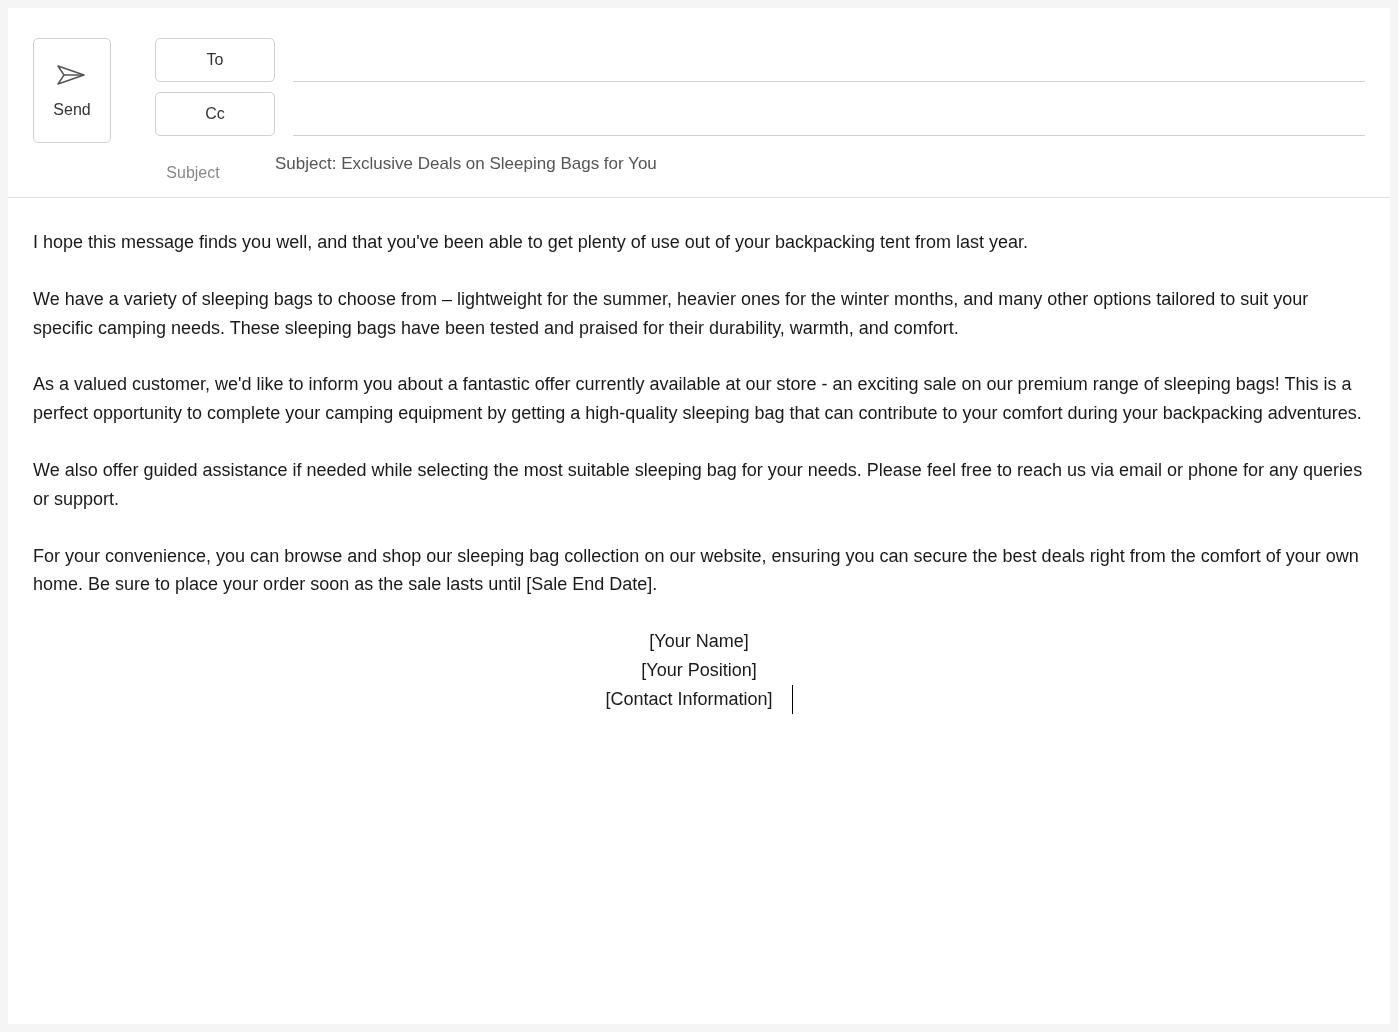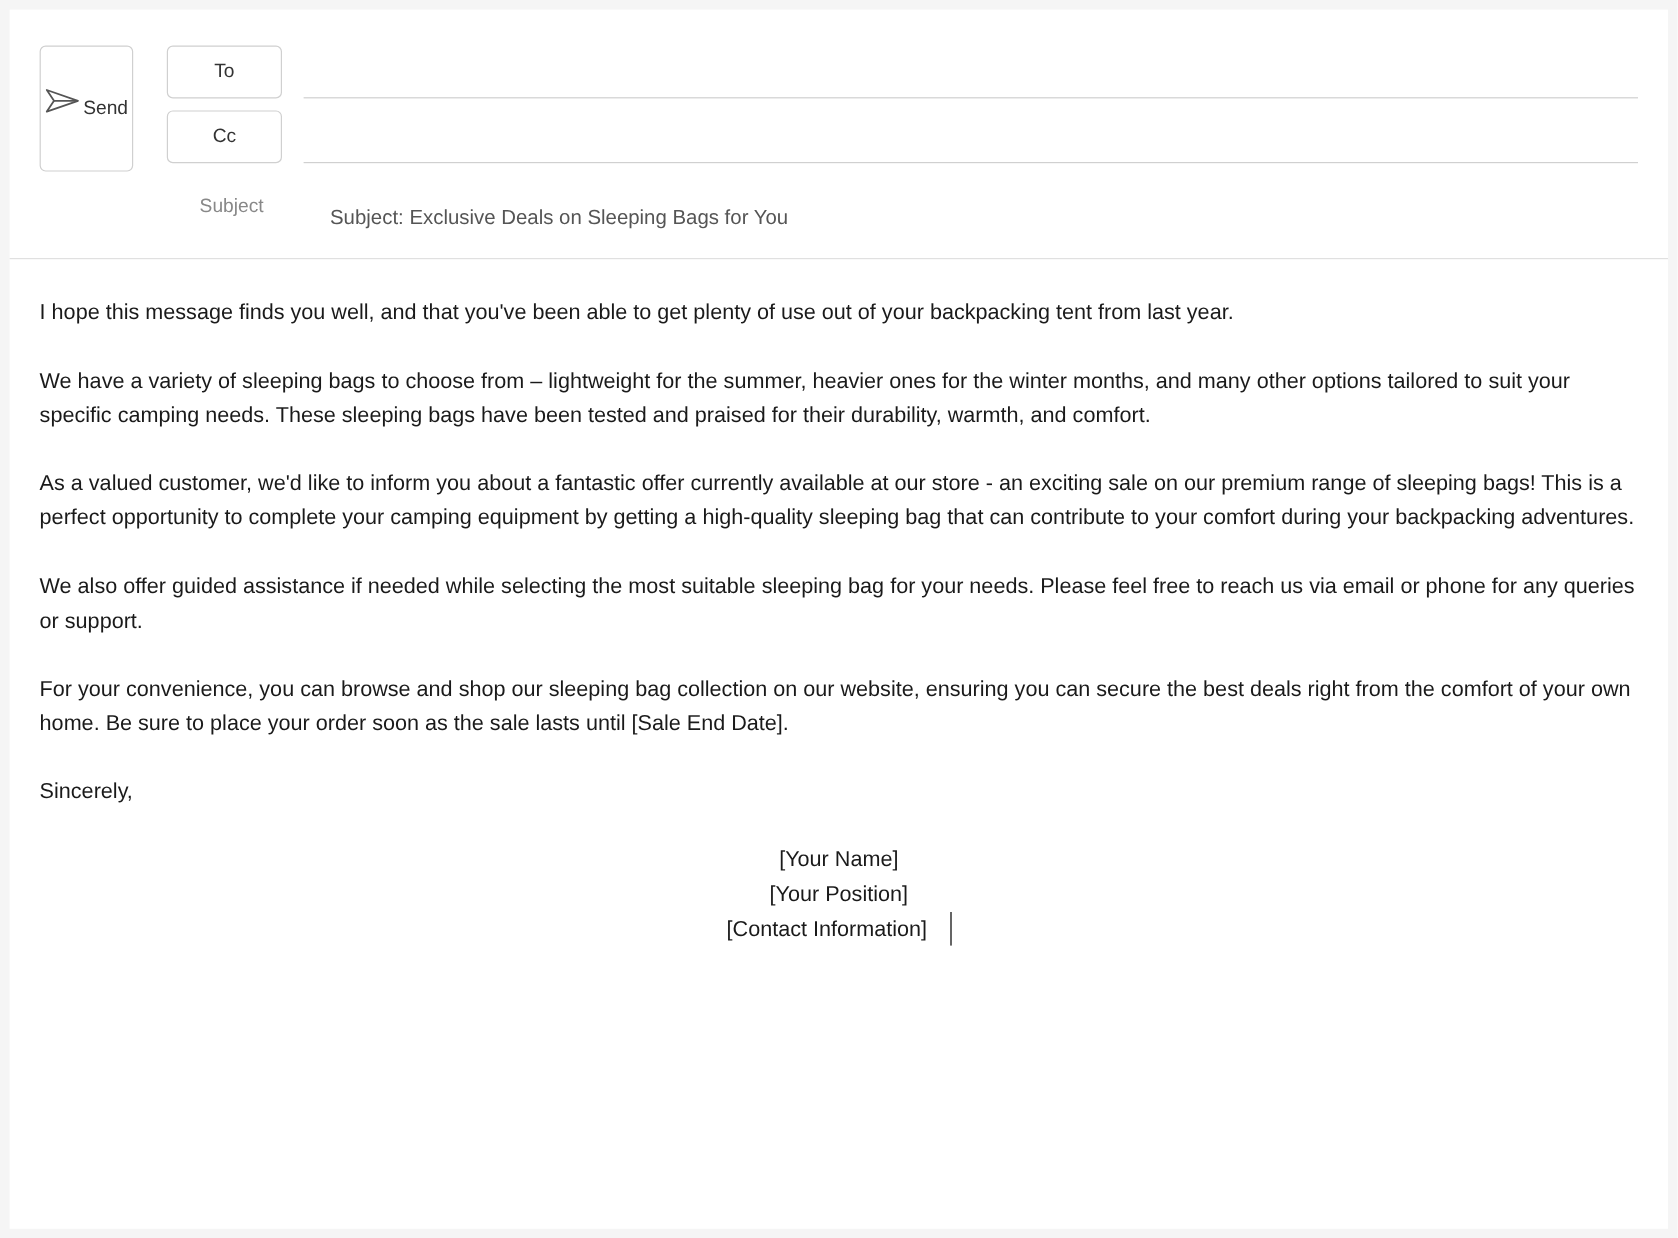--- a/index.html
+++ b/index.html
@@ -22,21 +22,21 @@
       padding: 30px 25px 15px 25px;
       border-bottom: 1px solid #e0e0e0;
     }
     .send-button {
       width: 78px;
       height: 105px;
       border: 1px solid #d0d0d0;
       border-radius: 5px;
       background: #ffffff;
       display: flex;
-      flex-direction: row;
+      flex-direction: column;
       align-items: center;
       justify-content: center;
       cursor: pointer;
       margin-right: 28px;
     }
     .send-icon {
       width: 32px;
       height: 24px;
       margin-bottom: 14px;
     }
@@ -48,46 +48,46 @@
       flex: 1;
       display: flex;
       flex-direction: column;
     }
     .field-row {
       display: flex;
       align-items: center;
       margin-bottom: 10px;
     }
     .field-button {
-      width: 96px;
+      width: 120px;
       height: 44px;
       border: 1px solid #d0d0d0;
       border-radius: 5px;
       background: #ffffff;
       font-size: 16px;
       color: #333;
       cursor: pointer;
       display: flex;
       align-items: center;
       justify-content: center;
+      margin-left: 16px;
     }
     .field-input {
       flex: 1;
       height: 44px;
       border: none;
       border-bottom: 1px solid #d0d0d0;
       font-size: 16px;
       padding: 0 10px;
       margin-left: 18px;
       outline: none;
     }
     .subject-row {
       display: flex;
-      align-items: flex-start;
-      margin-top: 18px;
+      align-items: flex-end;
     }
     .subject-label {
       width: 108px;
       text-align: center;
       font-size: 16px;
       color: #888;
     }
     .subject-input {
       flex: 1;
       height: 36px;
@@ -143,18 +143,17 @@
         <input type="text" class="subject-input" value="Subject: Exclusive Deals on Sleeping Bags for You" style="">
       </div>
     </div>
   </div>
   <div class="body-section">
     <p>I hope this message finds you well, and that you've been able to get plenty of use out of your backpacking tent from last year.</p>
     <p>We have a variety of sleeping bags to choose from – lightweight for the summer, heavier ones for the winter months, and many other options tailored to suit your specific camping needs. These sleeping bags have been tested and praised for their durability, warmth, and comfort.</p>
     <p>As a valued customer, we'd like to inform you about a fantastic offer currently available at our store - an exciting sale on our premium range of sleeping bags! This is a perfect opportunity to complete your camping equipment by getting a high-quality sleeping bag that can contribute to your comfort during your backpacking adventures.</p>
     <p>We also offer guided assistance if needed while selecting the most suitable sleeping bag for your needs. Please feel free to reach us via email or phone for any queries or support.</p>
     <p>For your convenience, you can browse and shop our sleeping bag collection on our website, ensuring you can secure the best deals right from the comfort of your own home. Be sure to place your order soon as the sale lasts until [Sale End Date].</p>
-    <p>Sincerely,</p>
     <p class="no-margin">[Your Name]</p>
     <p class="no-margin">[Your Position]</p>
     <p class="no-margin"><span class="cursor-line">[Contact Information]</span></p>
   </div>
 </div>
 
 </body></html>

